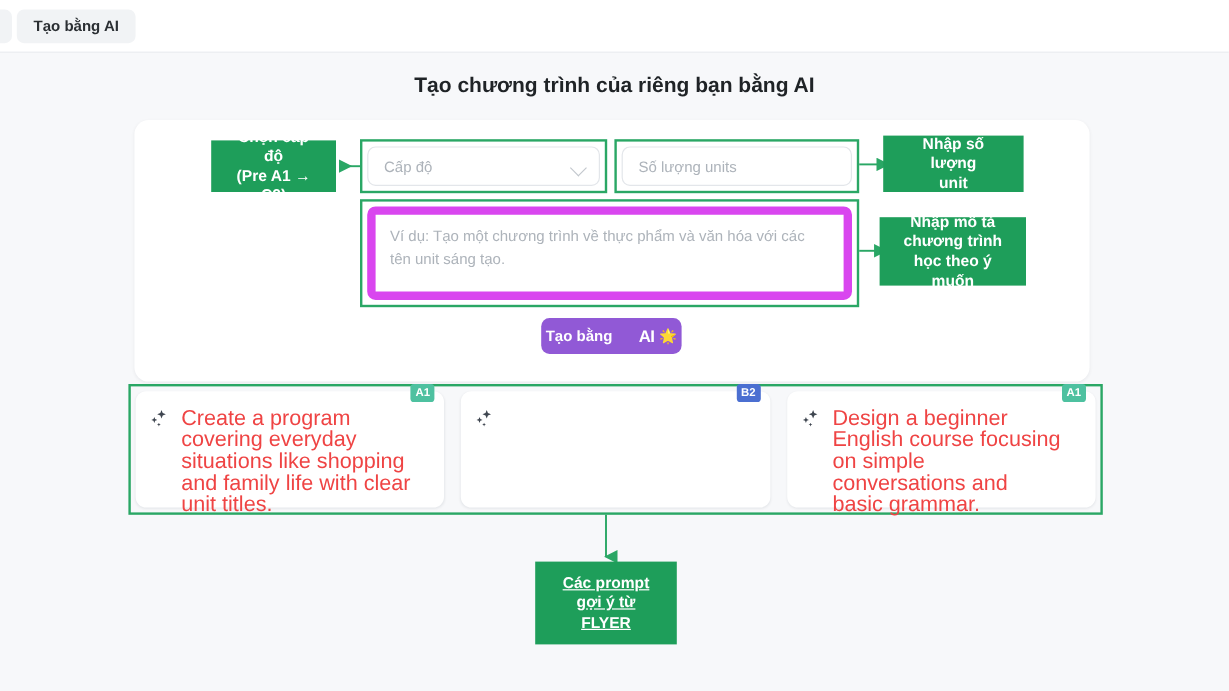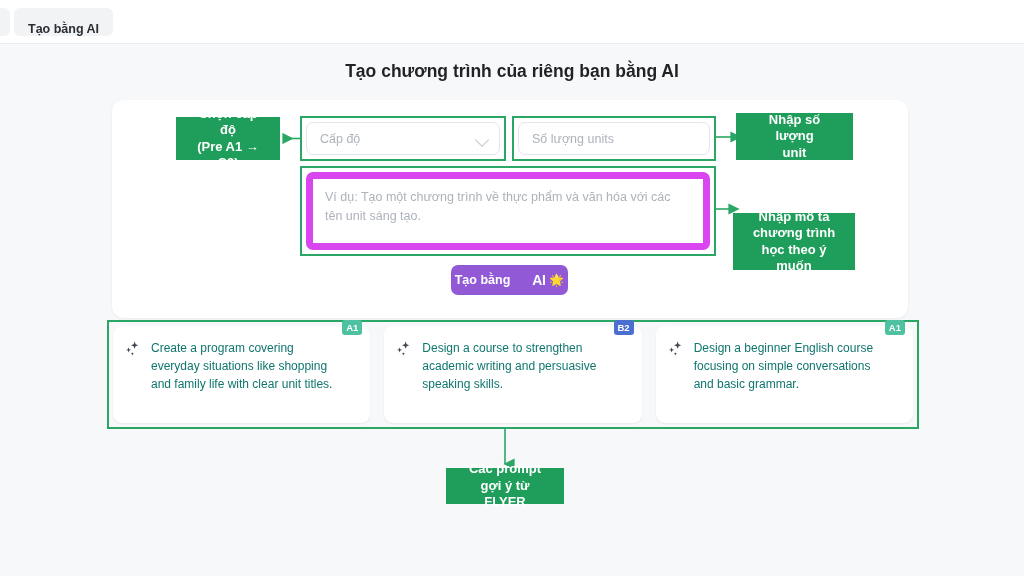--- a/index.html
+++ b/index.html
@@ -36,21 +36,21 @@
   }
   .tab-active {
     position: absolute;
     left: 14px;
     top: 8px;
     height: 28px;
     padding: 0 14px;
     background: #f1f3f5;
     border-radius: 6px;
     display: flex;
-    align-items: flex-end;
+    align-items: center;
     justify-content: center;
     font-size: 12.5px;
     font-weight: bold;
     color: #2b2f33;
     white-space: nowrap;
   }
 
   
   .page-title {
     position: absolute;
@@ -85,22 +85,22 @@
     line-height: 16.5px;
     text-align: center;
     display: flex;
     align-items: center;
     justify-content: center;
     box-sizing: border-box;
     padding: 4px 14px;
   }
   #label-level   { left: 176px; top: 117px; width: 104px; height: 43px; }
   #label-units   { left: 736px; top: 113px; width: 117px; height: 47px; }
-  #label-desc    { left: 733px; top: 181px; width: 122px; height: 57px; margin-top: 32px; }
-  #label-prompts { left: 446px; top: 468px; width: 118px; height: 36px; }
+  #label-desc    { left: 733px; top: 181px; width: 122px; height: 57px; }
+  #label-prompts { left: 446px; top: 468px; width: 118px; height: 69px; text-decoration: underline; }
 
   
   .conn {
     position: absolute;
     pointer-events: none;
   }
 
   
   .field-outline {
     position: absolute;
@@ -219,23 +219,23 @@
     cursor: pointer;
   }
   .card-sparkle {
     flex: 0 0 auto;
     width: 16px;
     height: 16px;
     margin-top: 2px;
     color: #3f4650;
   }
   .card-text {
-    font-size: 12px;
+    font-size: 18px;
     line-height: 18px;
-    color: #0f766e;
+    color: #ef4444;
     padding-right: 16px;
   }
   .card-badge {
     position: absolute;
     top: -6px;
     right: 8px;
     min-width: 19px;
     height: 15px;
     border-radius: 3px;
     color: #ffffff;
@@ -349,21 +349,20 @@
     <div class="card-text">Create a program covering everyday situations like shopping and family life with clear unit titles.</div>
     <div class="card-badge" style="background: rgb(78, 193, 160);">A1</div>
   </div>
 
   <div class="prompt-card">
     <svg class="card-sparkle" viewBox="0 0 16 16" fill="currentColor">
       <path d="M9.6 0.6l1 2.6 2.6 1-2.6 1-1 2.6-1-2.6-2.6-1 2.6-1z"></path>
       <path d="M3.6 6.4l0.7 1.8 1.8 0.7-1.8 0.7-0.7 1.8-0.7-1.8-1.8-0.7 1.8-0.7z"></path>
       <path d="M7.4 11.2l0.45 1.15 1.15 0.45-1.15 0.45-0.45 1.15-0.45-1.15-1.15-0.45 1.15-0.45z"></path>
     </svg>
-    <div class="card-text">Design a course to strengthen academic writing and persuasive speaking skills.</div>
     <div class="card-badge" style="background: rgb(75, 111, 209);">B2</div>
   </div>
 
   <div class="prompt-card">
     <svg class="card-sparkle" viewBox="0 0 16 16" fill="currentColor">
       <path d="M9.6 0.6l1 2.6 2.6 1-2.6 1-1 2.6-1-2.6-2.6-1 2.6-1z"></path>
       <path d="M3.6 6.4l0.7 1.8 1.8 0.7-1.8 0.7-0.7 1.8-0.7-1.8-1.8-0.7 1.8-0.7z"></path>
       <path d="M7.4 11.2l0.45 1.15 1.15 0.45-1.15 0.45-0.45 1.15-0.45-1.15-1.15-0.45 1.15-0.45z"></path>
     </svg>
     <div class="card-text">Design a beginner English course focusing on simple conversations and basic grammar.</div>

